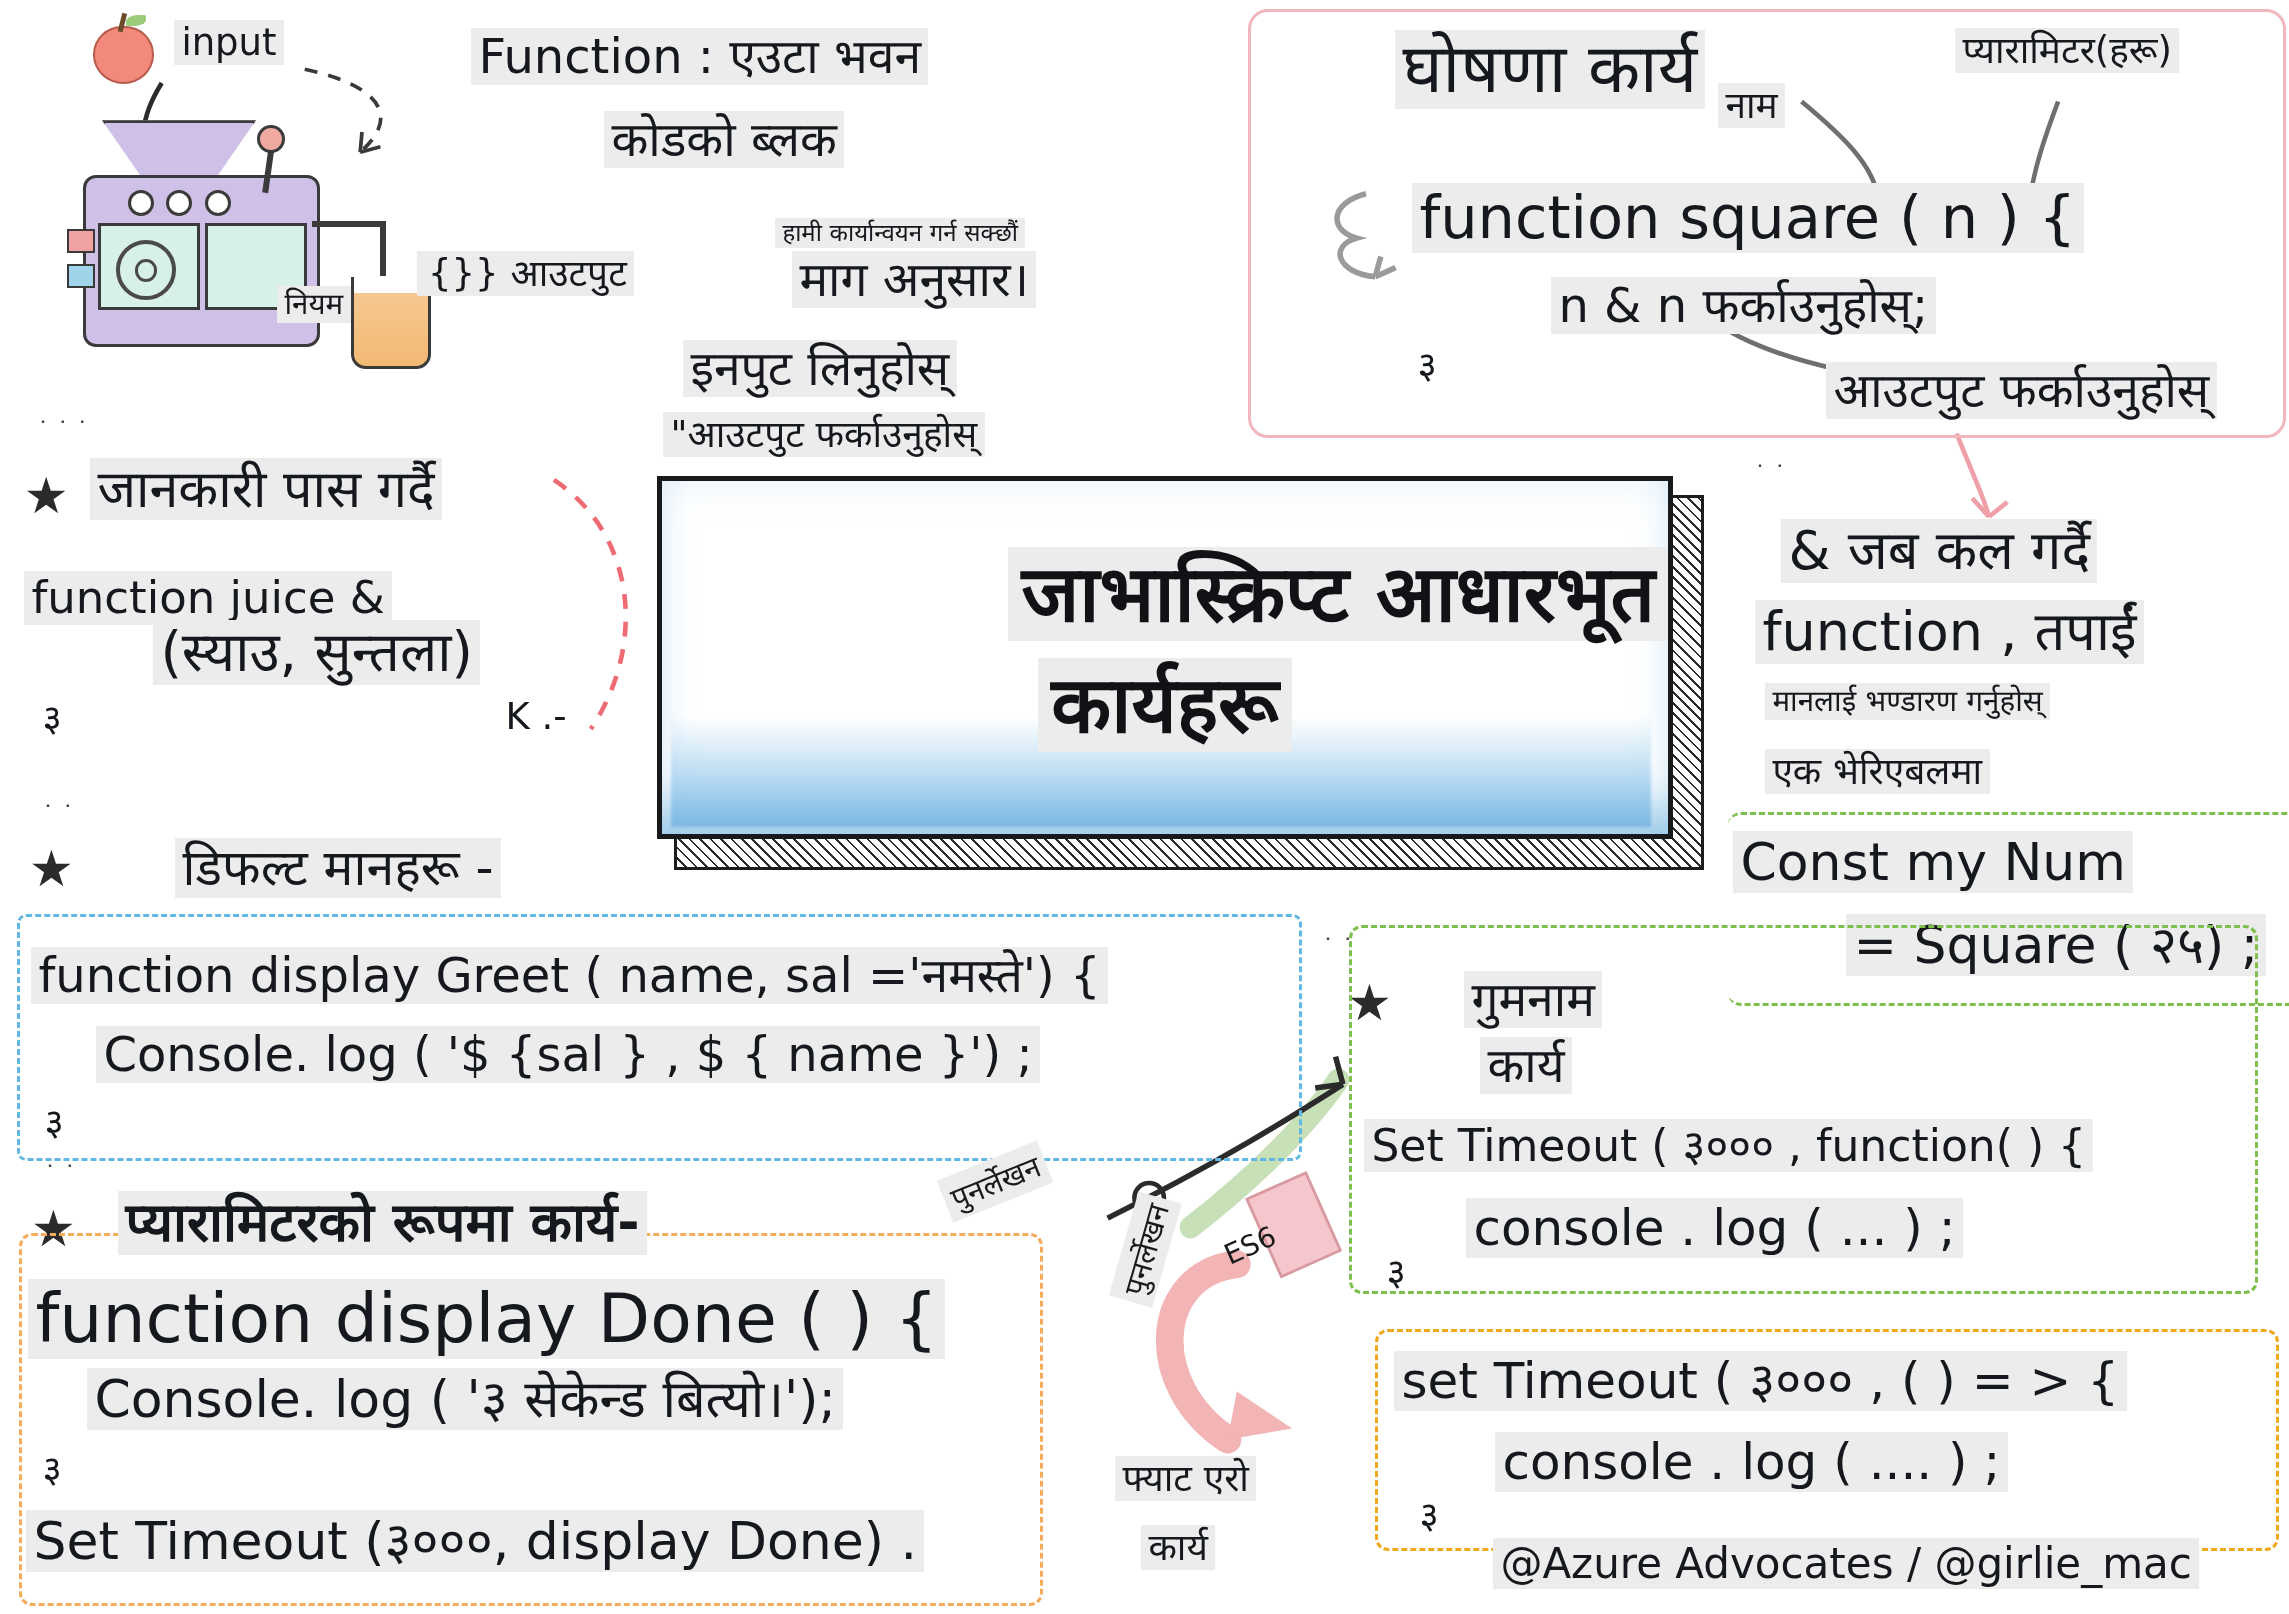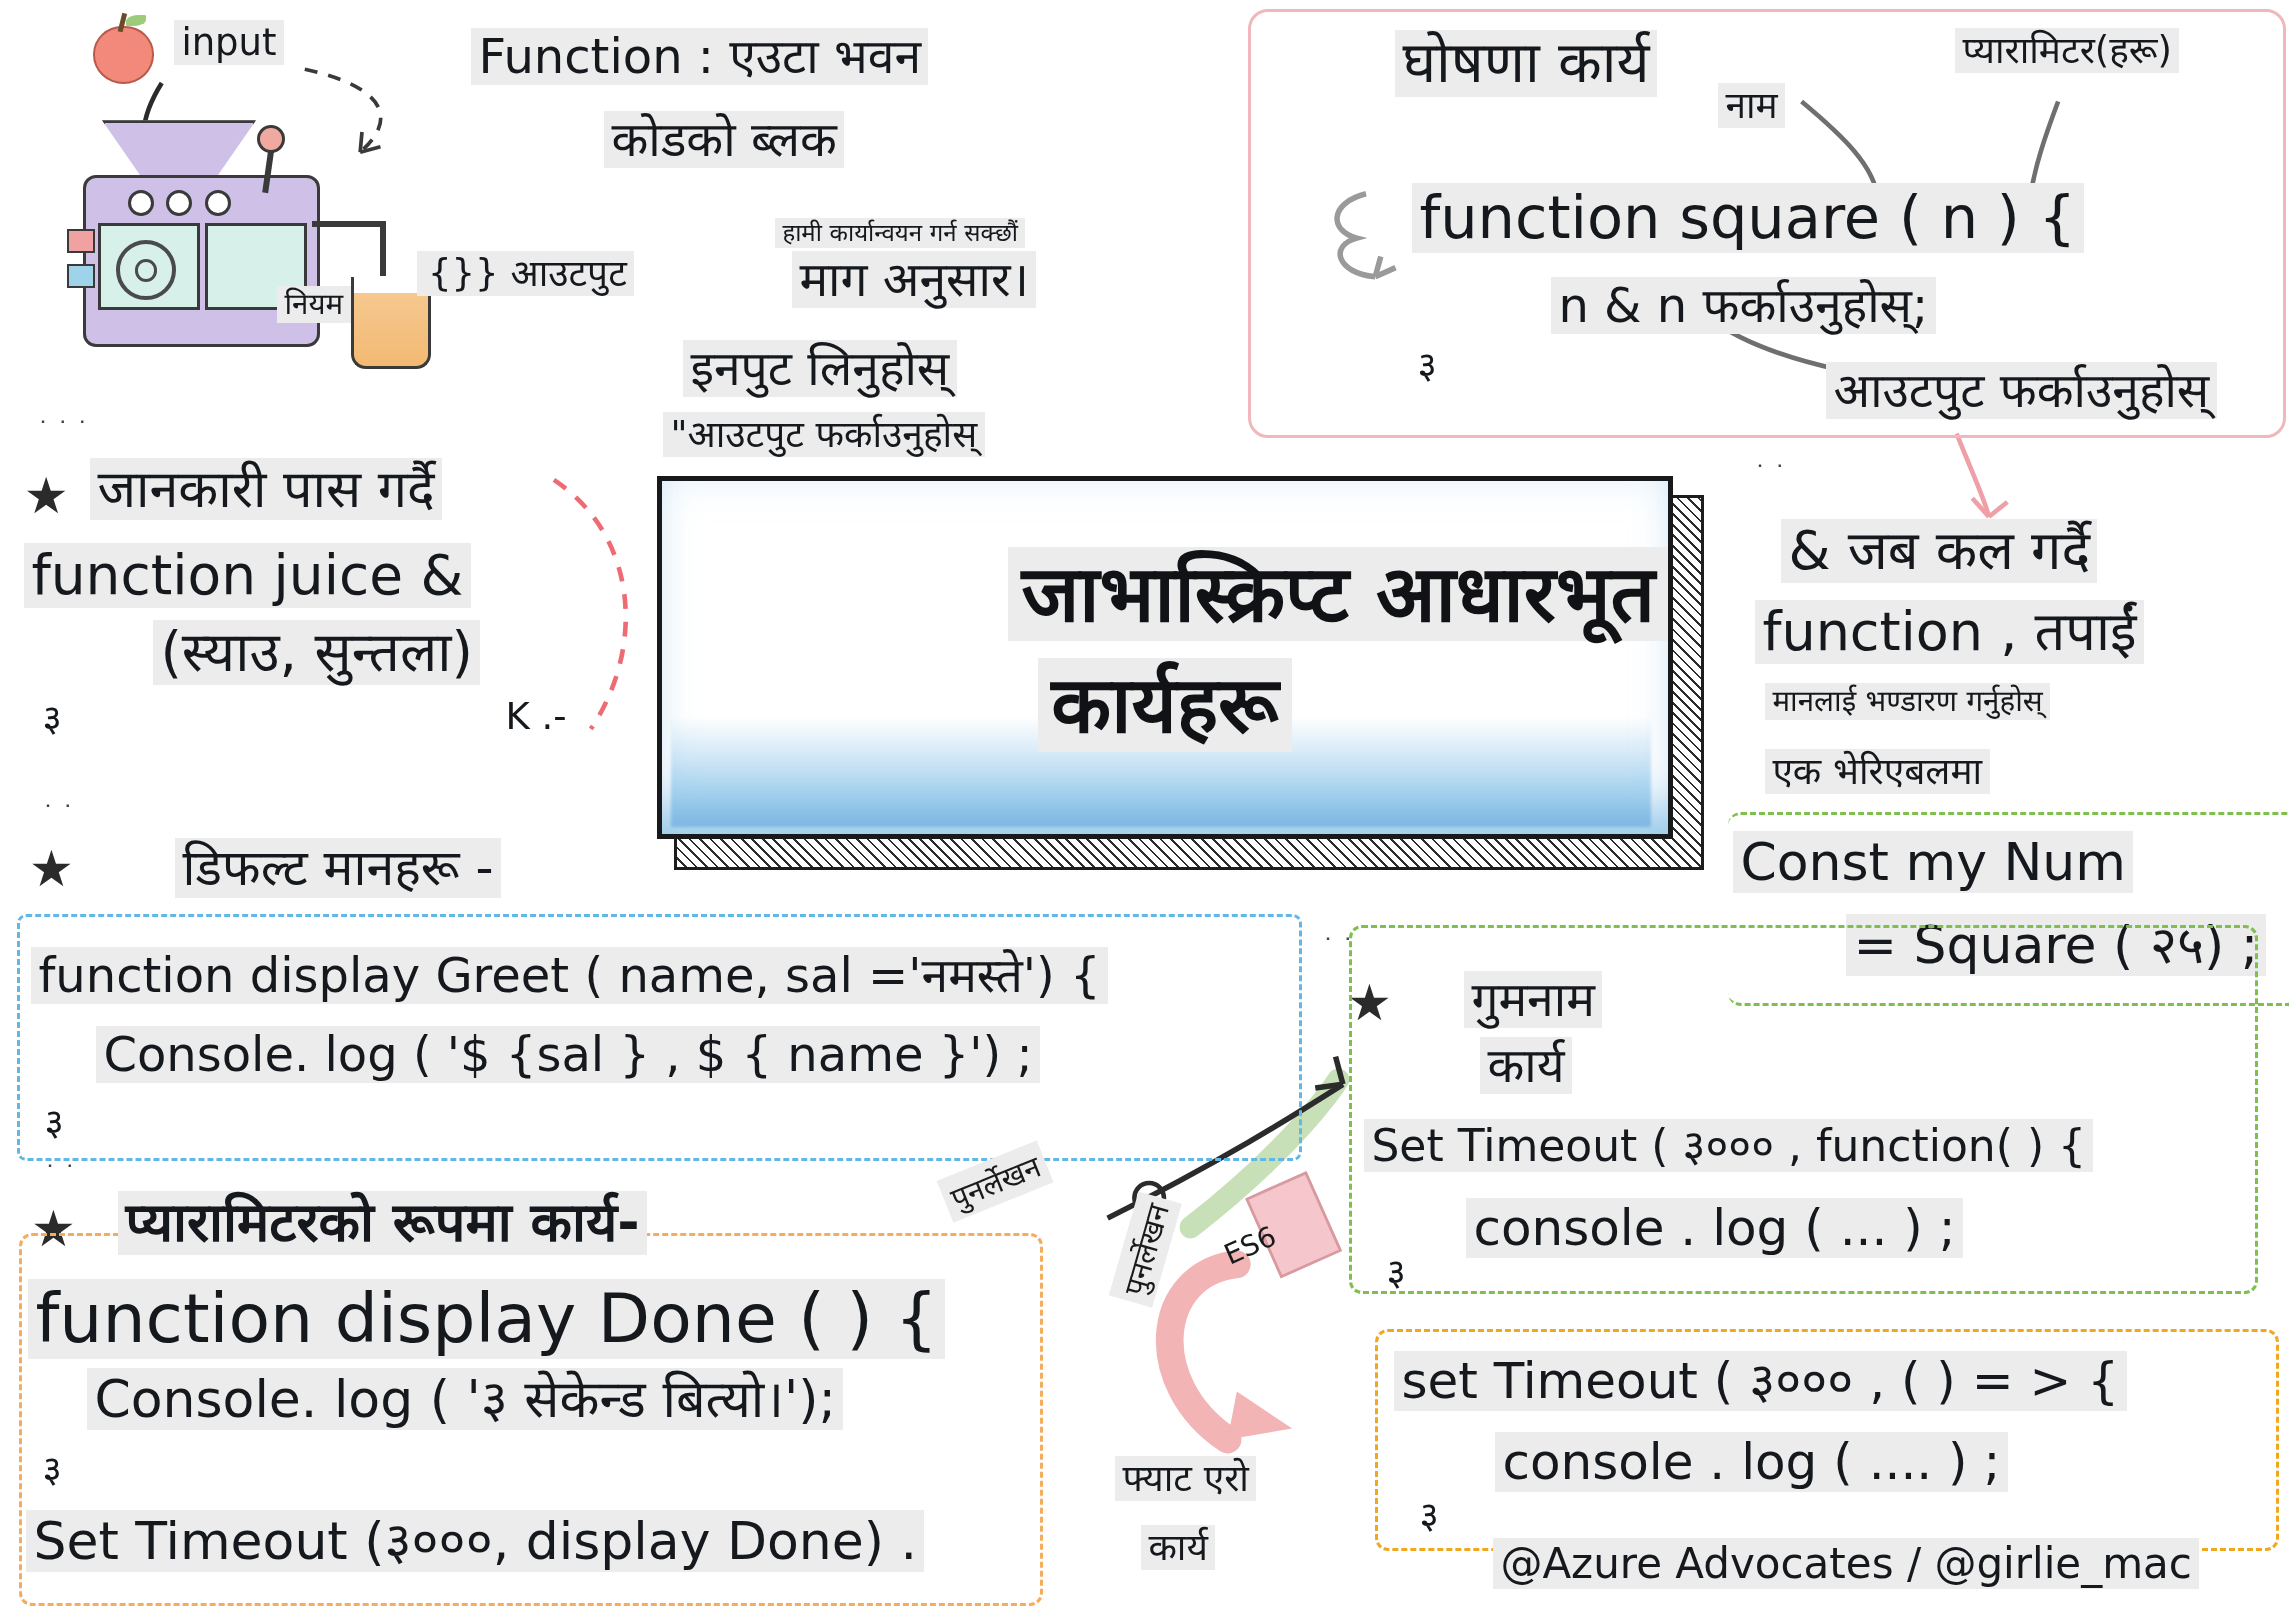--- a/index.html
+++ b/index.html
@@ -314,32 +314,32 @@
   <span class="txt sm" style="left:417px; top:251px;padding-left:11px;">{}} आउटपुट</span>
 
   <span class="txt med" style="left:471px; top:28px;">Function : एउटा भवन</span>
   <span class="txt med" style="left:604px; top:111px;">कोडको ब्लक</span>
   <span class="txt tiny" style="left:775px; top:218px;">हामी कार्यान्वयन गर्न सक्छौं</span>
   <span class="txt med" style="left:792px; top:251px;">माग अनुसार।</span>
   <span class="txt med" style="left:683px; top:340px;">इनपुट लिनुहोस्</span>
   <span class="txt sm" style="left:663px; top:412px;">"आउटपुट फर्काउनुहोस्</span>
 
   <div class="box" id="box-declaration"></div>
-  <span class="txt" style="left:1395px; top:29.5px; font-size:57px;">घोषणा कार्य</span>
+  <span class="txt" style="left:1395px; top:29.5px; font-size:68px;">घोषणा कार्य</span>
   <span class="txt sm" style="left:1718px; top:83px;">नाम</span>
   <span class="txt sm" style="left:1955px; top:28px;">प्यारामिटर(हरू)</span>
   <span class="txt" style="left:1412px; top:183px; font-size:59px;">function square ( n ) {</span>
   <span class="txt med" style="left:1551px; top:277px;">n &amp; n फर्काउनुहोस्;</span>
   <span class="txt sm nobg" style="left:1410px; top:343px;">३</span>
   <span class="txt med" style="left:1826px; top:362px;">आउटपुट फर्काउनुहोस्</span>
 
   <div class="star" style="left:16.6px; top:469px;">★</div>
   <span class="spark" style="left:37px; top:417px;">˙ ˙ ˙</span>
   <span class="txt" style="left:90px; top:458px; font-size:52px;">जानकारी पास गर्दै</span>
-  <span class="txt" style="left:24px; top:543px; font-size:55px;">function juice &amp;</span>
+  <span class="txt" style="left:24px; top:571px; font-size:45px;">function juice &amp;</span>
   <span class="txt" style="left:153px; top:620px; font-size:55px;">(स्याउ, सुन्तला)</span>
   <span class="txt sm nobg" style="left:35px; top:696px;">३</span>
   <span class="txt sm nobg" style="left:498px; top:694px;">K .-</span>
 
   <div id="title-card">
     <div class="shadow"></div>
     <div class="paper">
       <div class="wash"></div>
       <div class="title-line l1"><span>जाभास्क्रिप्ट आधारभूत</span></div>
       <div class="title-line l2"><span>कार्यहरू</span></div>

